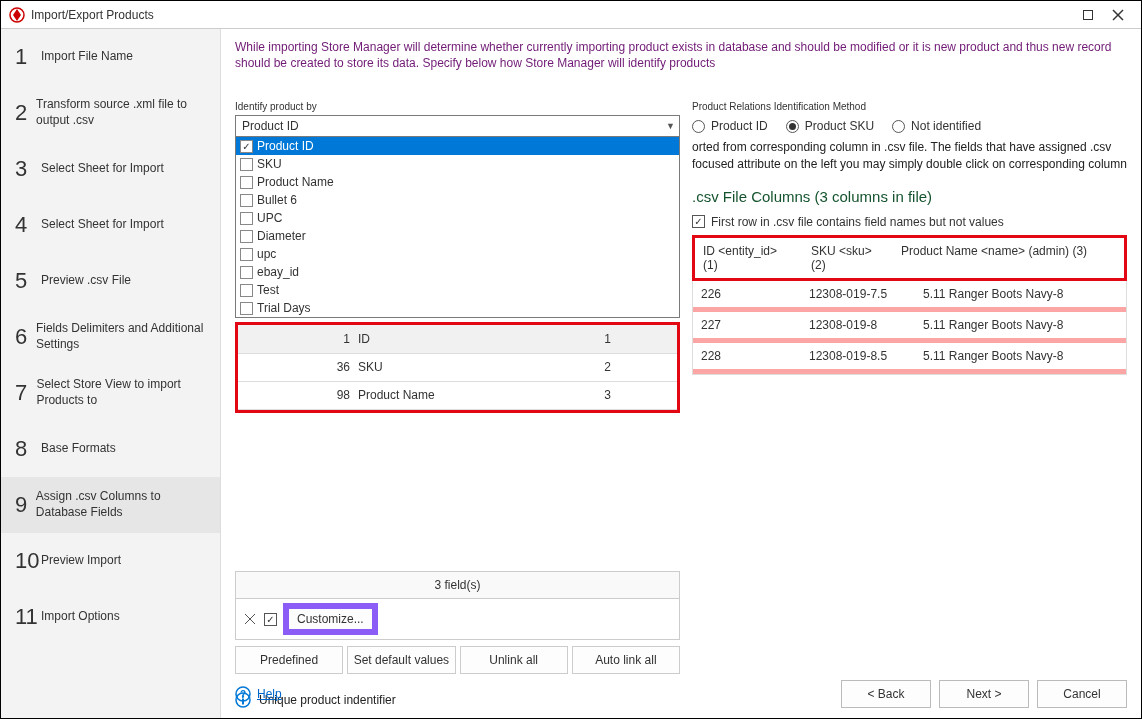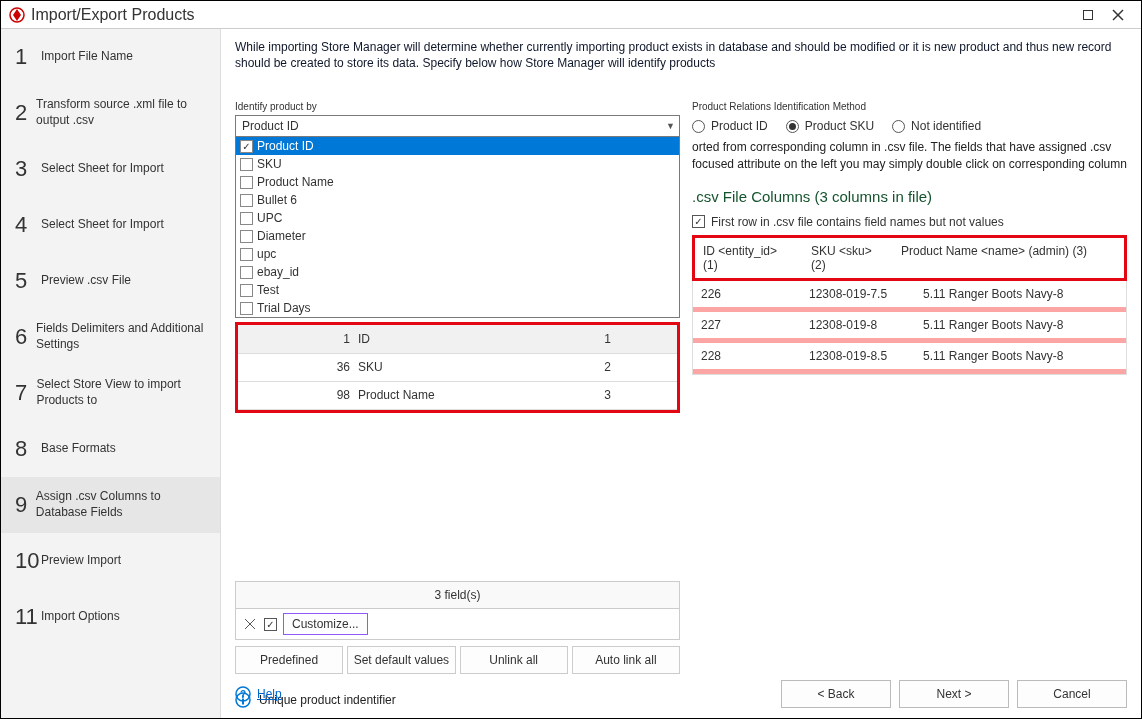--- a/index.html
+++ b/index.html
@@ -1,33 +1,33 @@
 <!DOCTYPE html>
 <html><head>
 <meta charset="utf-8">
 <style>
 * { box-sizing: border-box; margin: 0; padding: 0; }
 body { font-family: "Segoe UI", Tahoma, sans-serif; font-size: 12px; color: #333; background: #fff; width: 1142px; height: 719px; border: 1px solid #000; position: relative; overflow: hidden; }
 
 .titlebar { height: 28px; background: #fff; display: flex; align-items: center; padding: 0 8px; border-bottom: 1px solid #ccc; }
 .titlebar .app-icon { width: 16px; height: 16px; margin-right: 6px; }
-.titlebar .title { font-size: 16px; color: #333; flex: 1; }
+.titlebar .title { font-size: 12px; color: #333; flex: 1; }
 .titlebar .wincontrols { display: flex; gap: 0; }
 .titlebar .winbtn { width: 30px; height: 22px; display: flex; align-items: center; justify-content: center; cursor: pointer; }
 
 .main { display: flex; height: calc(100% - 28px); }
 
 .sidebar { width: 220px; background: #f3f3f3; border-right: 1px solid #ddd; }
 .step { display: flex; align-items: center; padding: 10px 8px 10px 14px; min-height: 56px; cursor: pointer; }
 .step .num { font-size: 22px; font-weight: 400; color: #333; width: 26px; text-align: left; }
 .step .label { font-size: 12px; color: #333; line-height: 1.3; padding-right: 4px; }
 .step.active { background: #e6e6e6; }
 
 .content { flex: 1; padding: 10px 14px 10px 14px; display: flex; flex-direction: column; position: relative; }
-.intro { font-size: 12px; color: #0f172a; line-height: 1.35; margin-bottom: 6px; }
+.intro { font-size: 12px; color: #701a75; line-height: 1.35; margin-bottom: 6px; }
 
 .cols { display: flex; gap: 12px; flex: 1; min-height: 0; }
 .leftcol { width: 445px; display: flex; flex-direction: column; }
 .rightcol { flex: 1; display: flex; flex-direction: column; }
 
 .field-label { font-size: 10px; margin-bottom: 3px; margin-top: 24px; }
 
 .combo { position: relative; width: 100%; height: 22px; border: 1px solid #7a7a7a; background: #fff; display: flex; align-items: center; padding: 0 18px 0 6px; cursor: pointer; }
 .combo .arrow { position: absolute; right: 4px; top: 50%; transform: translateY(-50%); font-size: 9px; color: #555; }
 
@@ -45,21 +45,21 @@
 .mapping-table td.idx { width: 120px; text-align: right; padding-right: 8px; }
 .mapping-table td.name { width: 180px; text-align: left; padding-left: 0; }
 .mapping-table td.col { text-align: center; }
 
 .fieldcount { border: 1px solid #ccc; background: #f9f9f9; text-align: center; padding: 6px 12px; font-size: 12px; margin-top: auto; }
 
 .filterbar { display: flex; align-items: center; border: 1px solid #ccc; border-top: none; padding: 4px 6px; gap: 6px; }
 .filterbar .xbtn { width: 16px; height: 16px; cursor: pointer; display: flex; align-items: center; justify-content: center; font-size: 12px; }
 .filterbar .chk { width: 13px; height: 13px; border: 1px solid #555; display: inline-flex; align-items: center; justify-content: center; font-size: 10px; }
 .filterbar .expr { flex: 1; font-size: 12px; color: #222; }
-.filterbar .cust { border: 1px solid #8b5cf6; background: #fdfdfd; padding: 3px 8px; cursor: pointer; }
+.filterbar .cust { border: 6px solid #8b5cf6; background: #fdfdfd; padding: 3px 8px; cursor: pointer; }
 
 .btnrow { display: flex; gap: 4px; margin-top: 6px; }
 .btnrow .b { flex: 1; border: 1px solid #ccc; background: #fdfdfd; padding: 6px 4px; text-align: center; cursor: pointer; font-size: 12px; }
 
 .uniq { display: flex; align-items: center; gap: 8px; margin-top: 18px; color: #222; }
 .info-icon { width: 16px; height: 16px; }
 
 .radiorow { display: flex; align-items: center; gap: 18px; margin: 4px 0 6px 0; }
 .radio { display: flex; align-items: center; gap: 6px; cursor: pointer; }
 .radio .r { width: 13px; height: 13px; border: 1px solid #555; border-radius: 50%; display: inline-flex; align-items: center; justify-content: center; }
@@ -79,21 +79,21 @@
 .csv-table { border: 1px solid #ddd; border-top: none; }
 .csv-row { display: flex; padding: 6px 8px; gap: 18px; border-bottom: 5px solid #fca5a5; font-size: 12px; }
 .csv-row .c1 { width: 90px; }
 .csv-row .c2 { width: 96px; }
 .csv-row .c3 { flex: 1; }
 
 .footer { position: absolute; left: 14px; right: 14px; bottom: 10px; display: flex; align-items: center; }
 .help { display: flex; align-items: center; gap: 6px; color: #0066cc; cursor: pointer; }
 .help span { text-decoration: underline; }
 .footbtns { margin-left: auto; display: flex; gap: 8px; }
-.footbtns .fb { width: 110px; border: 1px solid #bbb; background: #fdfdfd; padding: 6px 0; text-align: center; cursor: pointer; font-size: 12px; }
+.footbtns .fb { width: 90px; border: 1px solid #bbb; background: #fdfdfd; padding: 6px 0; text-align: center; cursor: pointer; font-size: 12px; }
 </style>
 </head>
 <body>
 
 <div class="titlebar">
   <svg class="app-icon" viewBox="0 0 16 16">
       <circle cx="8" cy="8" r="7" fill="none" stroke="#c00" stroke-width="1.5"></circle>
       <path d="M8 2 L12 8 L8 14 L4 8 Z" fill="#c00"></path>
     </svg>
   <div class="title">Import/Export Products</div>

